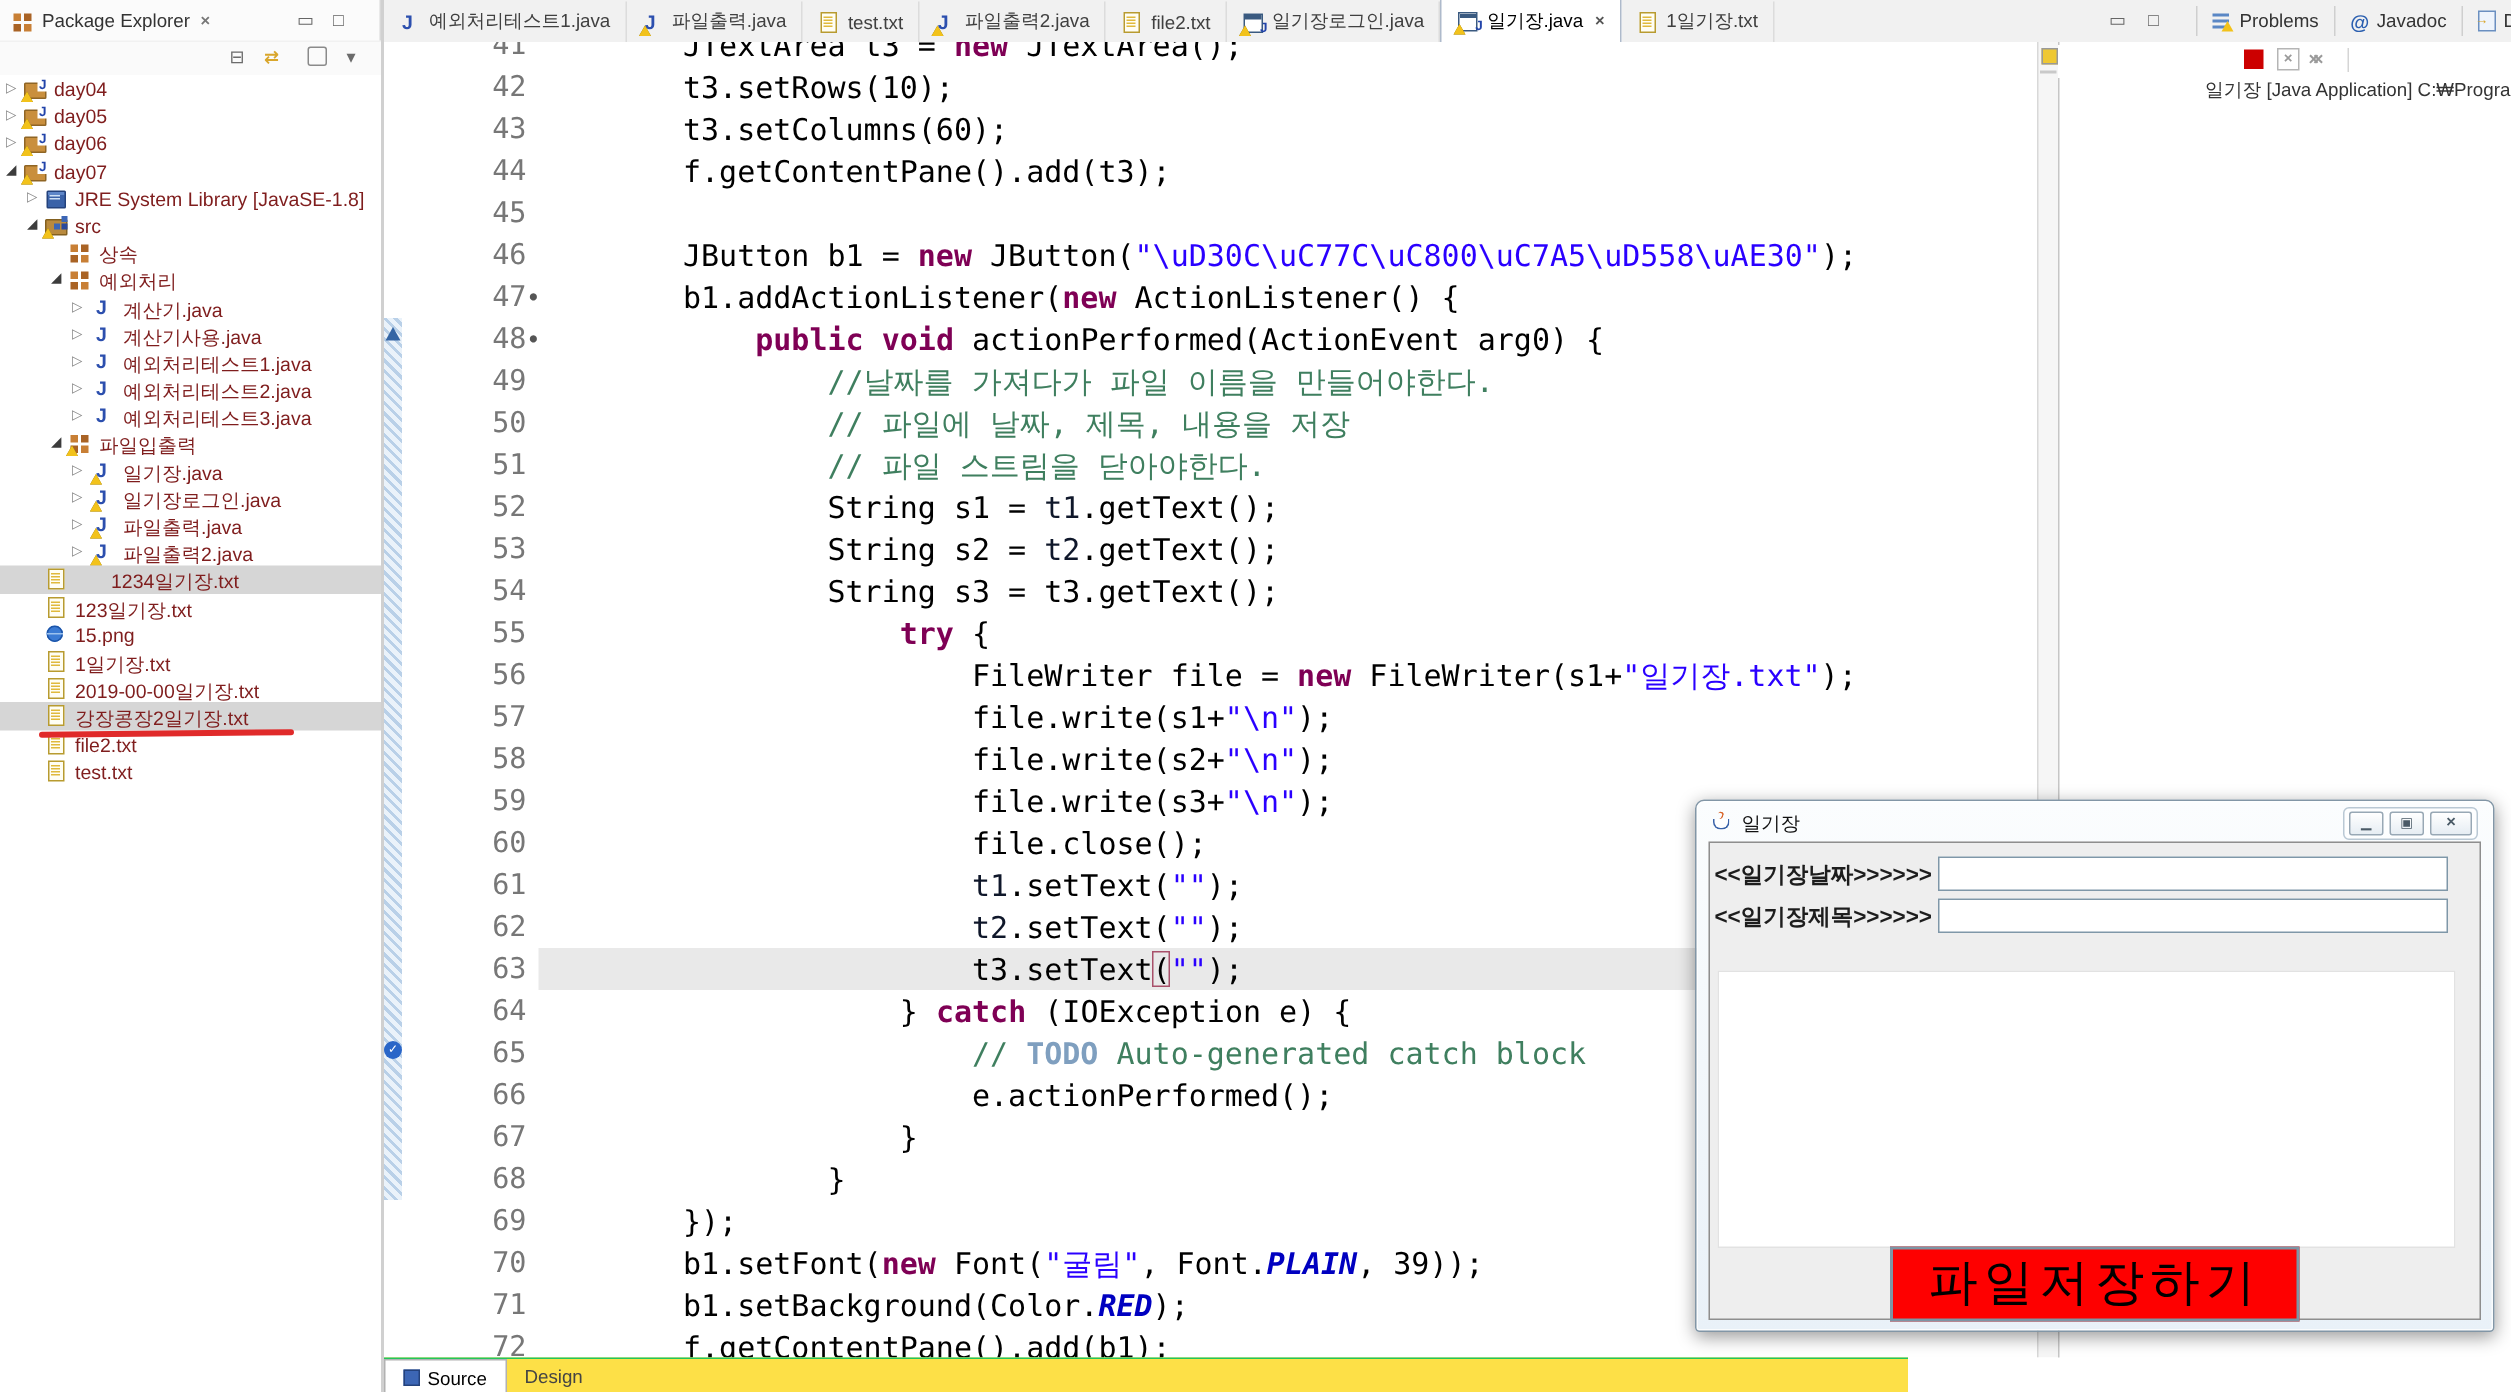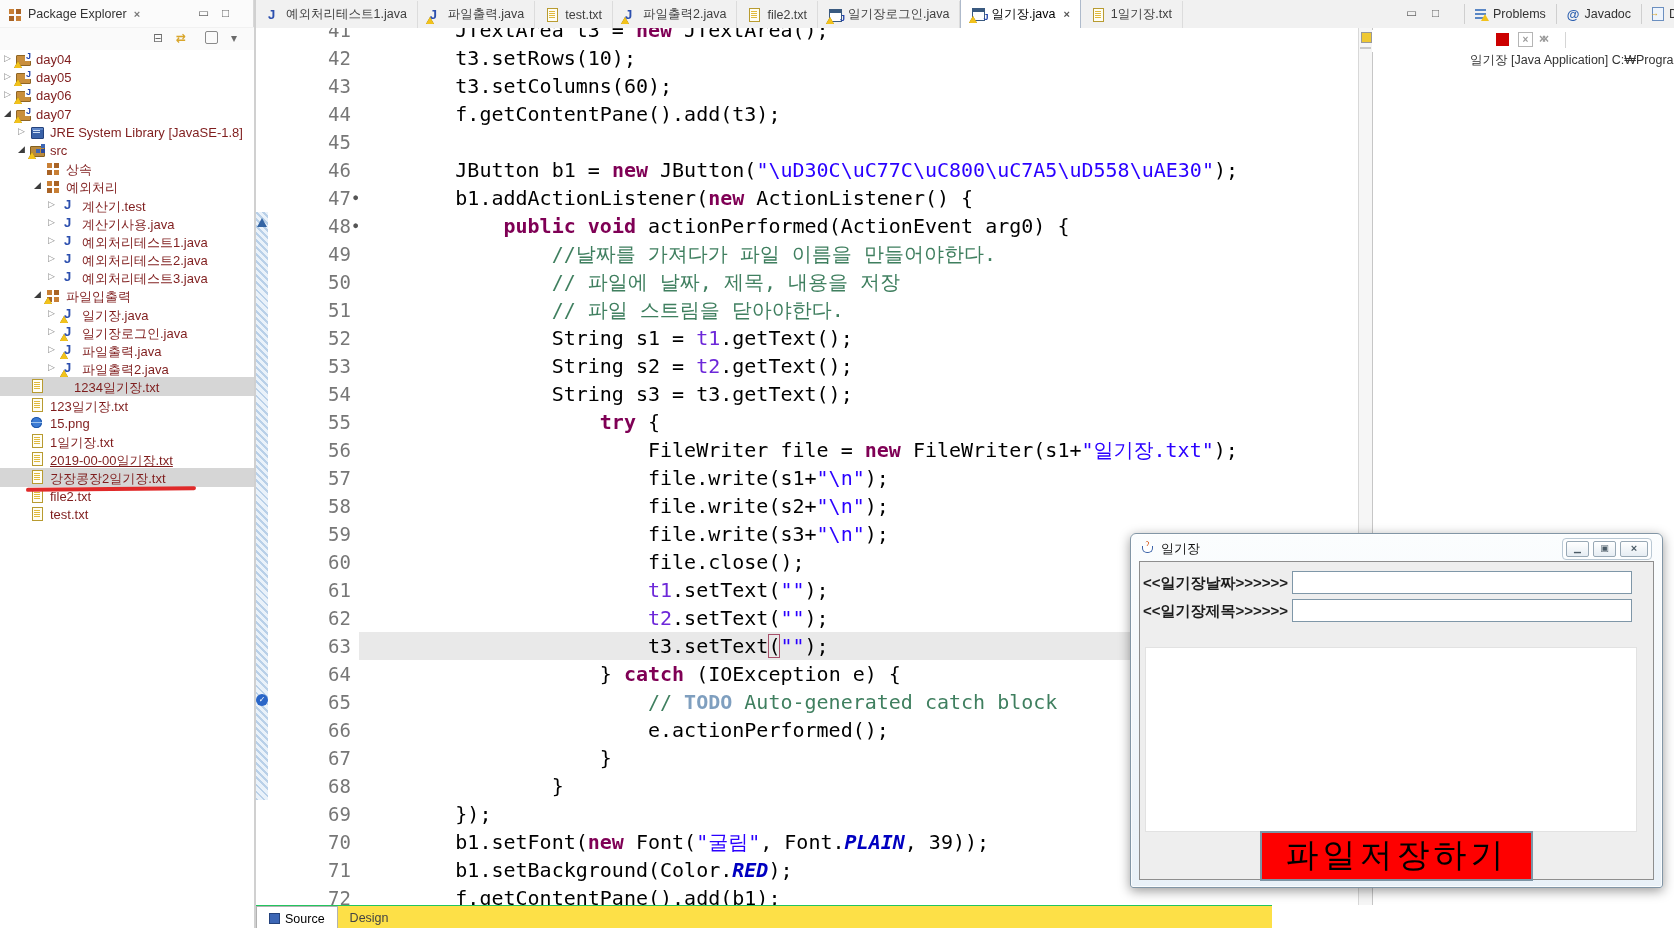--- a/index.html
+++ b/index.html
@@ -57,21 +57,21 @@
   #marker-task{position:absolute;left:0px;top:666px;width:12px;height:12px;border-radius:50%;background:#2a66c8;color:#fff;font-size:8px;line-height:12px;text-align:center;}
   #code-rows{position:absolute;left:12px;top:-12px;right:13px;font-family:"DejaVu Sans Mono","Liberation Mono",monospace;font-size:20px;margin-left:41px;}
   .crow{display:flex;height:28px;line-height:28px;}
   .ln{width:42px;text-align:right;padding-right:8px;color:#777;flex:none;font-size:19px;position:relative;}
   .ln .dot{font-size:8px;color:#555;position:absolute;right:1px;top:0;}
   .codeline{flex:1;white-space:pre;color:#000;}
   .crow.cur .codeline{background:#e9e9e9;}
   .seg-k{color:#7f0055;font-weight:bold;}
   .seg-s{color:#2a00ff;}
   .seg-c{color:#3f7f5f;}
-  .seg-f{color:#6d28d9;}
+  .seg-f{color:#0f172a;}
   .seg-sf{color:#0000c0;font-weight:bold;font-style:italic;}
   .seg-todo{color:#7f9fbf;font-weight:bold;}
   .seg-p{color:#000;}
   .seg-br{outline:1px solid #a8506a;outline-offset:-1px;}
   #overview-ruler{position:absolute;right:0;top:0;width:13px;height:877px;background:#f6f6f6;border-left:1px solid #d8d8d8;}
   #ov-yellow{position:absolute;left:2px;top:4px;width:9px;height:9px;background:#efc832;border:1px solid #999;}
   #ov-line{position:absolute;left:1px;top:19px;width:11px;height:2px;background:#c9c9c9;}
 
   
   #bottom-strip{position:absolute;left:256px;top:905px;width:1016px;height:23px;background:#fde047;border-top:1px solid #22c55e;display:flex;}
@@ -246,21 +246,21 @@
           <span class="tlabel" style="left: 66px;">상속</span>
         </div>
         <div class="trow">
           <span class="tarrow exp" style="left: 34px;">◢</span>
           <span class="ticon i-package" style="left: 46px;"></span>
           <span class="tlabel" style="left: 66px;">예외처리</span>
         </div>
         <div class="trow">
           <span class="tarrow" style="left: 48px;">▷</span>
           <span class="ticon i-java" style="left: 62px;"></span>
-          <span class="tlabel" style="left: 82px;">계산기.test</span>
+          <span class="tlabel" style="left: 82px;">계산기.java</span>
         </div>
         <div class="trow">
           <span class="tarrow" style="left: 48px;">▷</span>
           <span class="ticon i-java" style="left: 62px;"></span>
           <span class="tlabel" style="left: 82px;">계산기사용.java</span>
         </div>
         <div class="trow">
           <span class="tarrow" style="left: 48px;">▷</span>
           <span class="ticon i-java" style="left: 62px;"></span>
           <span class="tlabel" style="left: 82px;">예외처리테스트1.java</span>
@@ -321,21 +321,21 @@
         <div class="trow">
           <span class="ticon i-png" style="left: 30px;"></span>
           <span class="tlabel" style="left: 50px;">15.png</span>
         </div>
         <div class="trow">
           <span class="ticon i-txt" style="left: 30px;"></span>
           <span class="tlabel" style="left: 50px;">1일기장.txt</span>
         </div>
         <div class="trow">
           <span class="ticon i-txt" style="left: 30px;"></span>
-          <span class="tlabel" style="left: 50px; text-decoration: underline;">2019-00-00일기장.txt</span>
+          <span class="tlabel" style="left: 50px;">2019-00-00일기장.txt</span>
         </div>
         <div class="trow sel">
           <span class="ticon i-txt" style="left: 30px;"></span>
           <span class="tlabel" style="left: 50px;">강장콩장2일기장.txt</span>
           <div class="redline"></div>
         </div>
         <div class="trow">
           <span class="ticon i-txt" style="left: 30px;"></span>
           <span class="tlabel" style="left: 50px;">file2.txt</span>
         </div>

